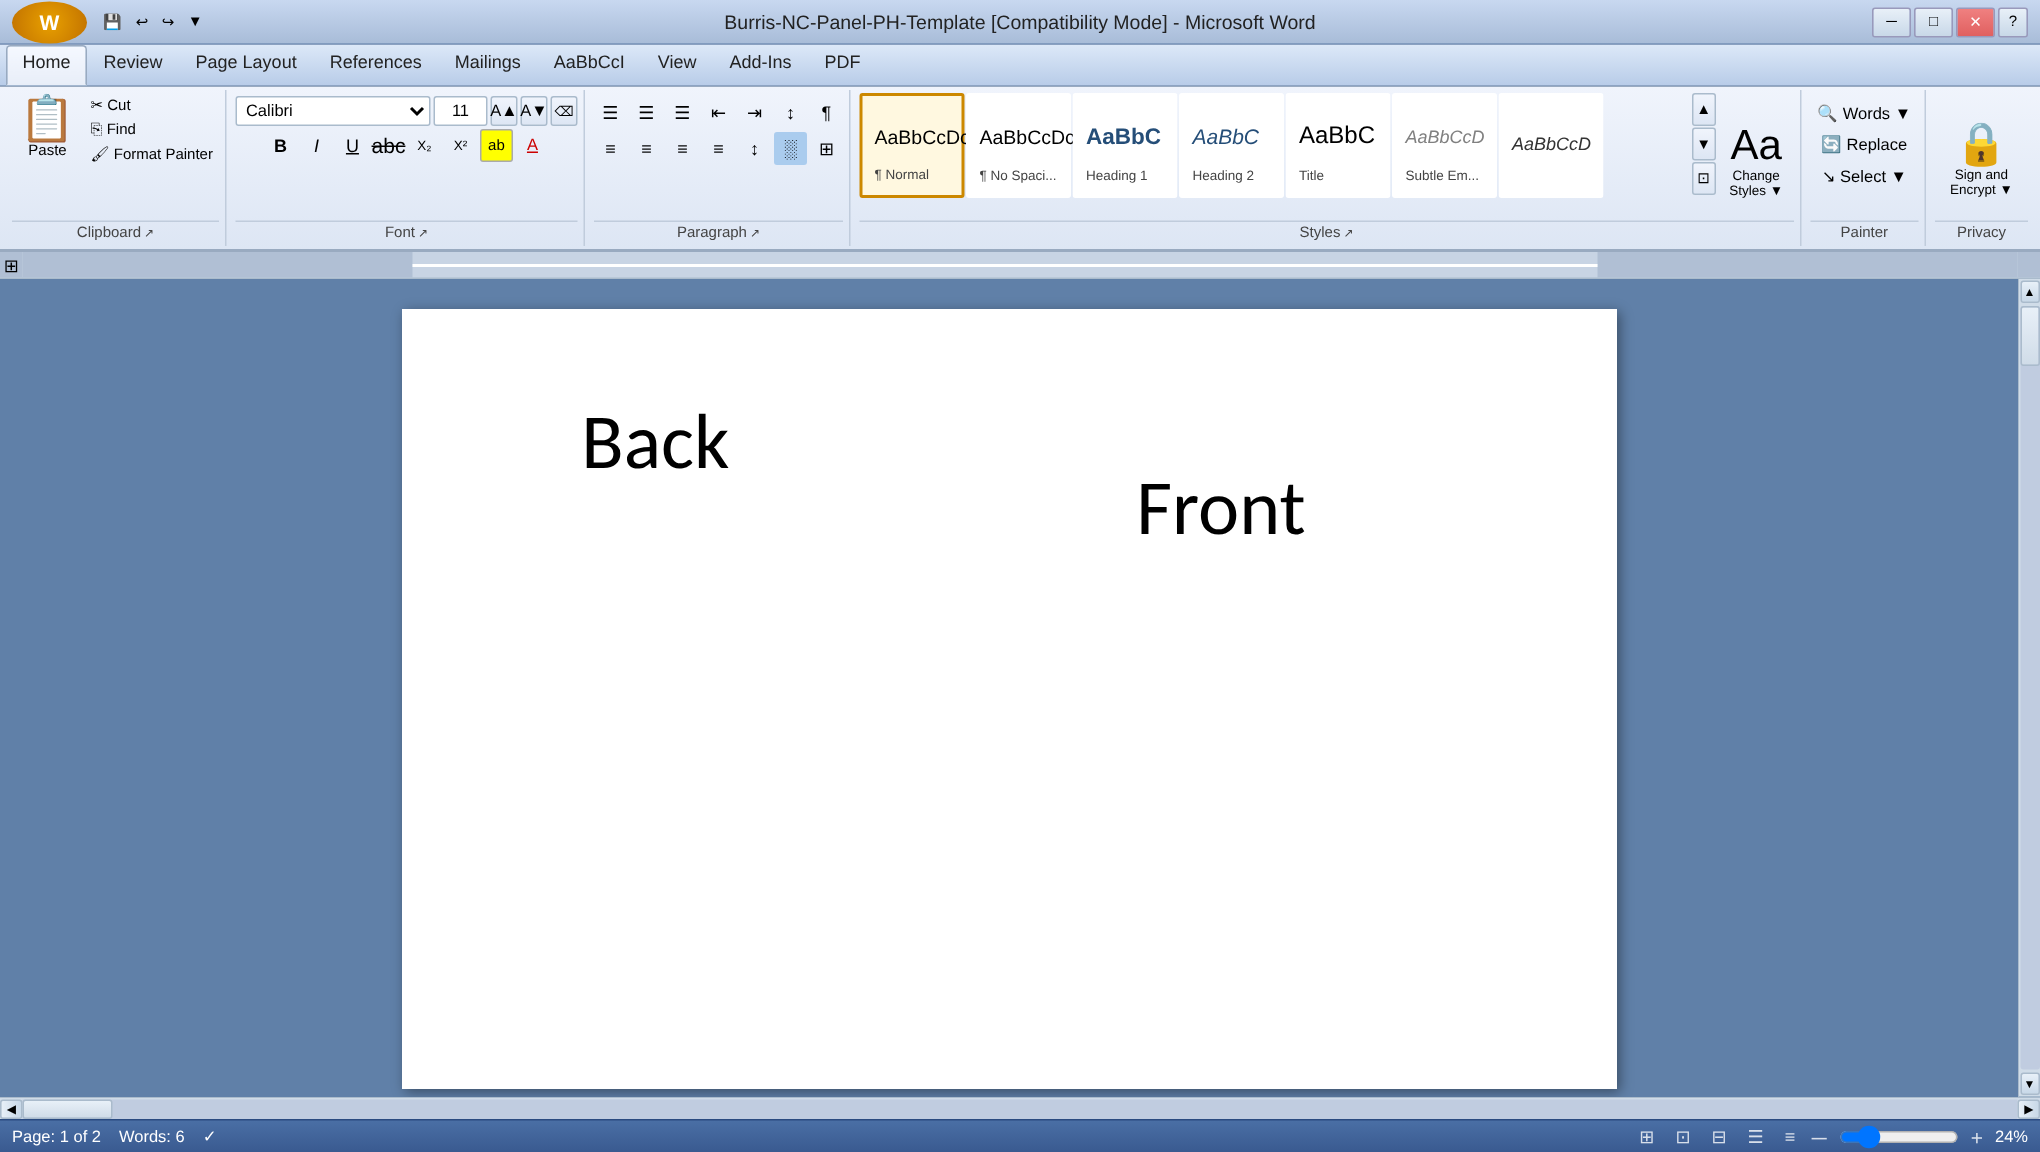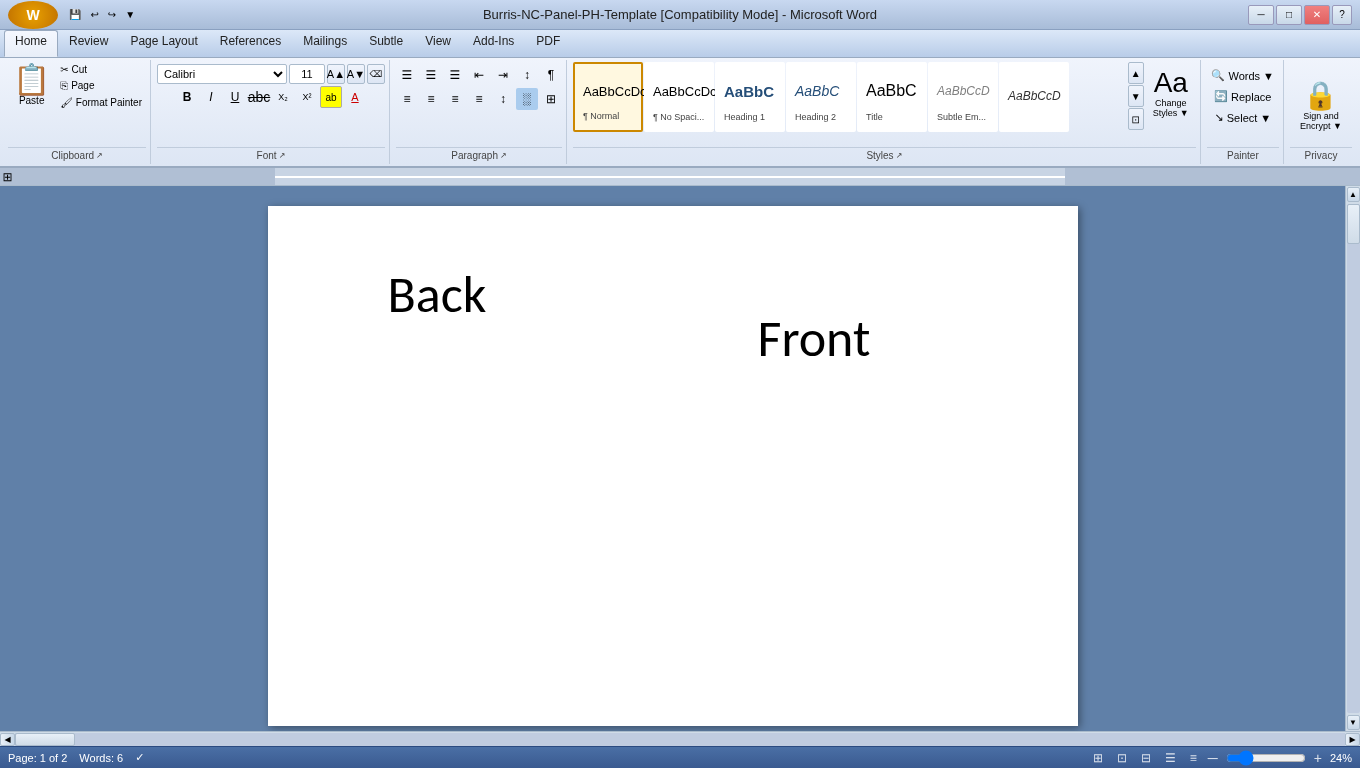--- a/index.html
+++ b/index.html
@@ -135,21 +135,21 @@
     .style-label { font-size: 9px; color: #444; text-align: center; line-height: 1.1; }
 
     .styles-scroll { display: flex; flex-direction: column; gap: 1px; justify-content: center; }
     .scroll-btn { width: 16px; height: 22px; border: 1px solid #aabbcc; background: linear-gradient(to bottom, #f0f4fc, #dde6f4); cursor: pointer; display: flex; align-items: center; justify-content: center; font-size: 10px; border-radius: 2px; }
 
     
     .change-styles-btn {
       display: flex; flex-direction: column; align-items: center; justify-content: center;
       cursor: pointer; padding: 4px; border: 1px solid transparent; border-radius: 2px; min-width: 50px;
     }
-    .cs-icon { font-size: 28px; }
+    .cs-icon { font-size: 28px; margin-top: 14px; }
     .cs-label { font-size: 9px; text-align: center; line-height: 1.1; }
 
     
     .editing-group .ribbon-group-content { flex-direction: column; gap: 2px; }
     .edit-btn { display: flex; align-items: center; gap: 3px; padding: 2px 4px; cursor: pointer; border: 1px solid transparent; border-radius: 2px; font-size: 11px; }
 
     
     .sign-encrypt-btn {
       display: flex; flex-direction: column; align-items: center; justify-content: center;
       cursor: pointer; padding: 4px; border: 1px solid transparent; border-radius: 2px;
@@ -247,37 +247,37 @@
 </div>
 
 <div class="main-content">
 
   <div class="ribbon-tabs">
     <div class="ribbon-tab active">Home</div>
     <div class="ribbon-tab">Review</div>
     <div class="ribbon-tab">Page Layout</div>
     <div class="ribbon-tab">References</div>
     <div class="ribbon-tab">Mailings</div>
-    <div class="ribbon-tab">Subtle</div>
+    <div class="ribbon-tab">AaBbCcI</div>
     <div class="ribbon-tab">View</div>
     <div class="ribbon-tab">Add-Ins</div>
     <div class="ribbon-tab">PDF</div>
   </div>
 
   <div class="ribbon">
 
     <div class="ribbon-group clipboard-group" style="min-width:80px;">
       <div class="ribbon-group-content" style="flex-direction:row;align-items:stretch;">
         <div style="display:flex;flex-direction:column;align-items:center;cursor:pointer;padding:2px 4px;border:1px solid transparent;border-radius:2px;">
           <div style="font-size:30px;line-height:1;">📋</div>
           <div style="font-size:10px;">Paste</div>
         </div>
         <div class="small-btns">
           <div class="small-btn">✂ Cut</div>
-          <div class="small-btn">⎘ Page</div>
+          <div class="small-btn">⎘ Find</div>
           <div class="small-btn">🖌 Format Painter</div>
         </div>
       </div>
       <div class="ribbon-group-label">
         <span>Clipboard</span>
         <span class="group-expand">↗</span>
       </div>
     </div>
 
     <div class="ribbon-group" style="min-width:180px;">

